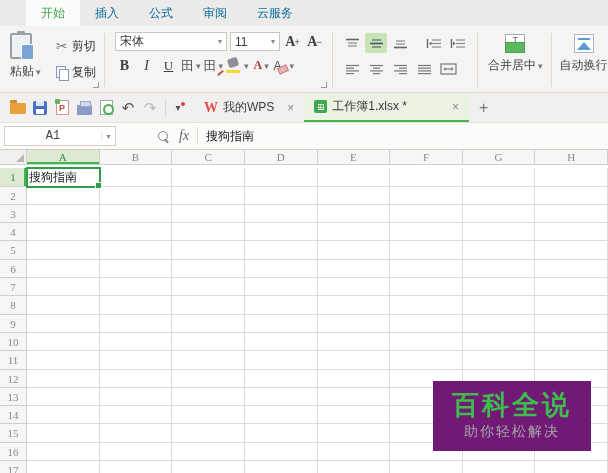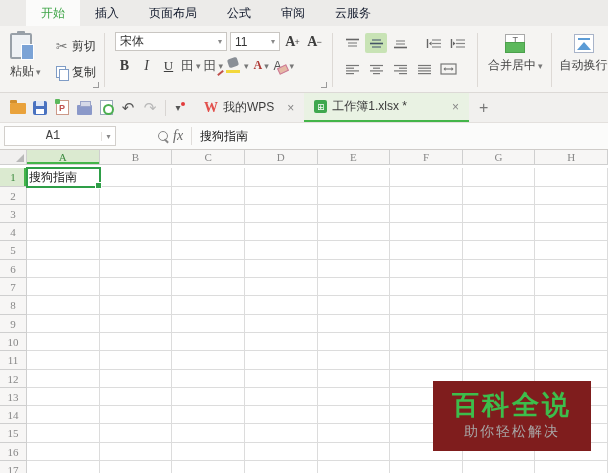--- a/index.html
+++ b/index.html
@@ -1,21 +1,21 @@
 <!DOCTYPE html>
 <html><head>
 <meta charset="utf-8">
 <style>
   * { margin:0; padding:0; box-sizing:border-box; }
   html,body { width:608px; height:473px; overflow:hidden; }
   body { font-family:"Liberation Sans","DejaVu Sans",sans-serif; font-size:12px; color:#333; background:#f5f4f2; }
 
   
   .rtabs { height:26px; background:#ecebe9; display:flex; align-items:stretch; padding-left:26px; }
-  .rtab { display:flex; align-items:center; padding:0 15px; font-size:12px; color:#0f172a; cursor:default; }
+  .rtab { display:flex; align-items:center; padding:0 15px; font-size:12px; color:#0369a1; cursor:default; }
   .rtab.active { background:#fbfbfa; color:#3fa548; }
 
   
   .ribbon { height:67px; background:#f5f4f2; border-bottom:1px solid #dcd9d6; display:flex; align-items:stretch; padding:4px 0 2px 6px; position:relative; }
   .rgroup { position:relative; display:flex; align-items:flex-start; padding:1px 4px; }
   .vsep { width:1px; background:#ddd9d5; margin:3px 2px; }
   .launcher { position:absolute; right:3px; bottom:2px; width:6px; height:6px; border-right:1px solid #9a9a9a; border-bottom:1px solid #9a9a9a; }
 
   
   .paste { display:flex; flex-direction:column; align-items:flex-start; width:44px; padding-top:2px; }
@@ -97,21 +97,21 @@
   .dtab.active { background:#e9f2e3; border-bottom:2px solid #44b549; }
   .i-w { color:#e2504c; font-weight:bold; font-size:14px; font-family:"Liberation Serif",serif; }
   .i-xls { width:13px; height:13px; background:#3fa84f; border-radius:2px; color:#fff; font-size:9px; display:flex; align-items:center; justify-content:center; }
   .newtab { display:flex; align-items:center; padding:0 10px; font-size:16px; color:#777; }
 
   
   .fbar { height:27px; background:#fbfbfa; border-top:1px solid #e3e0dd; display:flex; align-items:center; padding:0 0 0 4px; }
   .namebox { width:112px; height:20px; background:#fff; border:1px solid #d2cfcb; display:flex; align-items:center; }
   .namebox .nv { flex:1; text-align:center; font-size:12px; color:#444; font-family:"Liberation Mono",monospace; }
   .namebox .nc { width:14px; text-align:center; font-size:8px; color:#888; border-left:1px solid #e4e1de; }
-  .fb-icons { display:flex; align-items:center; gap:4px; margin-left:42px; }
+  .fb-icons { display:flex; align-items:center; gap:10px; margin-left:42px; }
   .i-mag { position:relative; width:11px; height:11px; }
   .i-mag::before { content:""; position:absolute; left:0; top:0; width:8px; height:8px; border:1.5px solid #888; border-radius:50%; }
   .i-mag::after { content:""; position:absolute; right:0; bottom:0; width:5px; height:1.5px; background:#888; transform:rotate(45deg); }
   .i-fx { font-family:"Liberation Serif",serif; font-style:italic; font-size:14px; color:#666; }
   .fsep { width:1px; height:18px; background:#e0ddda; margin:0 8px; }
   .fcontent { flex:1; font-size:12px; color:#222; }
 
   
   .sheetwrap { position:relative; height:324px; background:#fff; border-top:1px solid #cfccc9; overflow:hidden; }
   .sheet { display:grid; grid-template-columns:27px repeat(8, 1fr); grid-auto-rows:18.3px; width:608px; }
@@ -120,31 +120,30 @@
   .corner::after { content:""; position:absolute; right:2px; bottom:2px; border-left:8px solid transparent; border-bottom:8px solid #b9b9b9; }
   .colh { height:15px; background:#f7f6f5; font-family:"Liberation Serif",serif; font-size:11px; color:#888; text-align:center; line-height:15px; border-color:#cfcfcf !important; }
   .rowh { background:#f7f6f5; font-family:"Liberation Serif",serif; font-size:11px; color:#888; text-align:center; line-height:18px; border-color:#cfcfcf !important; }
   .selh { background:#dbead0 !important; color:#3c8a3f !important; }
   .colh.selh { box-shadow:inset 0 -2px 0 #44b549; }
   .rowh.selh { box-shadow:inset -2px 0 0 #44b549; }
   .cell { background:#fff; font-size:12px; color:#222; padding:0 2px; line-height:18px; white-space:nowrap; overflow:visible; }
   .cell.sel { position:relative; outline:2px solid #2e9e47; outline-offset:-1px; z-index:2; }
   .cell.sel::after { content:""; position:absolute; right:-3px; bottom:-3px; width:5px; height:5px; background:#2e9e47; border:1px solid #fff; }
 
-  .watermark { position:absolute; left:433px; top:231px; width:158px; height:70px; background:#7f1d1d; z-index:3; display:flex; flex-direction:column; align-items:center; justify-content:center; }
+  .watermark { position:absolute; left:433px; top:231px; width:158px; height:70px; background:#701a75; z-index:3; display:flex; flex-direction:column; align-items:center; justify-content:center; }
   .wm-title { font-size:27px; font-weight:bold; color:#3dbd4b; letter-spacing:3px; line-height:1.1; }
   .wm-sub { font-size:14px; color:#a8a8a8; letter-spacing:2px; margin-top:3px; }
 </style>
 </head>
 <body>
 
 <div class="rtabs">
   <div class="rtab active">开始</div>
   <div class="rtab">插入</div>
-  <div class="rtab">页面布局</div>
   <div class="rtab">公式</div>
   <div class="rtab">审阅</div>
   <div class="rtab">云服务</div>
 </div>
 
 <div class="ribbon">
   <div class="rgroup">
     <div class="paste">
       <span class="i-clip"></span>
       <span class="lbl"><span>粘贴</span><span class="caret">▾</span></span>

